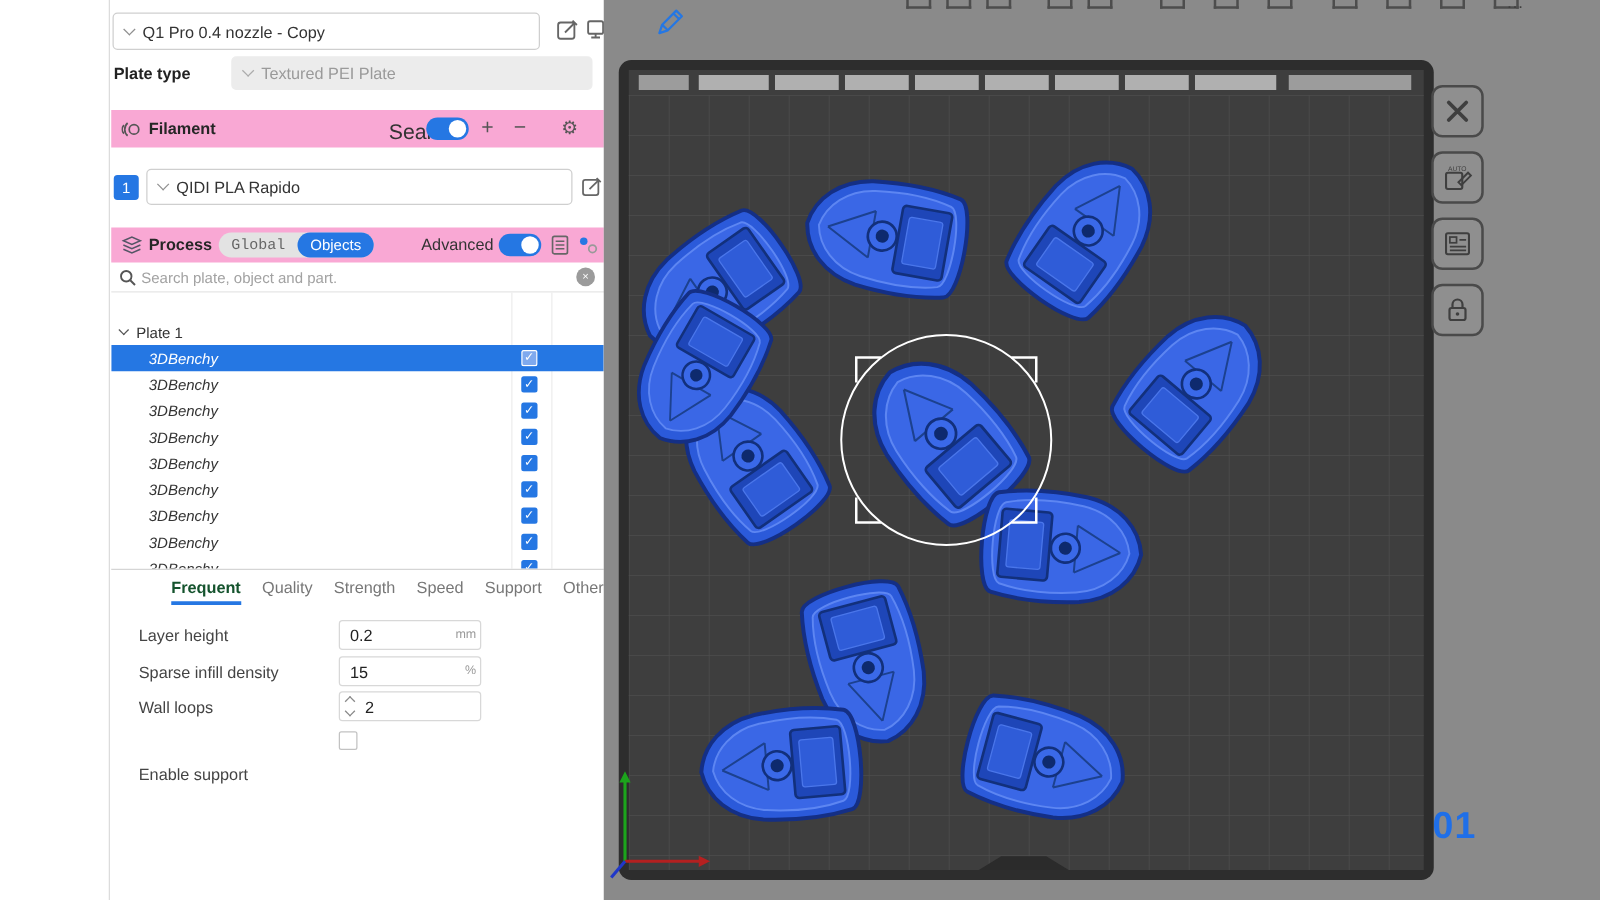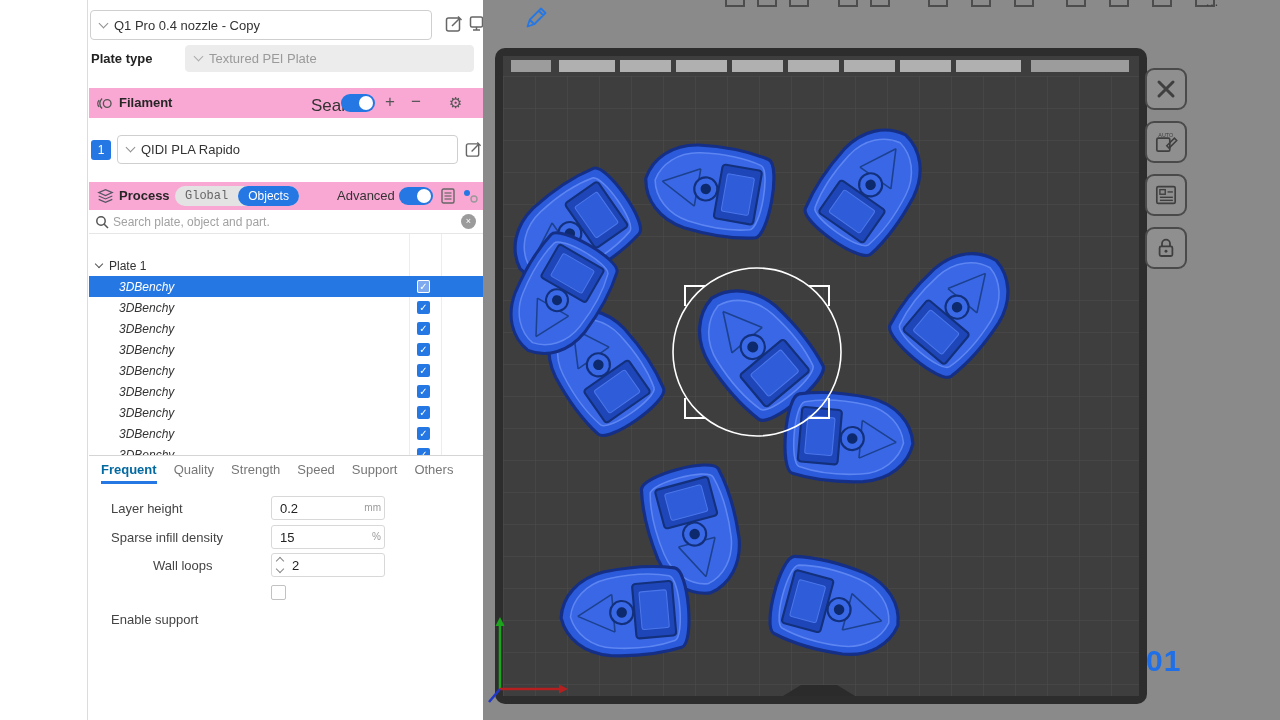--- a/index.html
+++ b/index.html
@@ -57,21 +57,21 @@
   .tree { position:absolute; left:0; top:255px; width:394px; height:200px; overflow:hidden; }
   .tree-row { position:relative; height:21px; display:flex; align-items:center; font-size:12px; color:#333; }
   .tree-row.selected { background:#2577e3; color:#fff; }
   .tree-row .obj-name { margin-left:30px;font-style:italic; }
   .tree-row .cbx { position:absolute; left:328px; top:4px; width:13px; height:13px; background:#2577e3; border-radius:2px; color:#fff; font-size:10px; line-height:13px; text-align:center; }
   .tree-row.selected .cbx { background:#7fa9ee; box-shadow:0 0 0 1px #fff inset; }
   .plate-row .exp { display:inline-block; width:6px; height:6px; border-right:1.5px solid #555; border-bottom:1.5px solid #555; transform:rotate(45deg); margin:-3px 7px 0 7px; }
 
   .tabs { position:absolute; left:0; top:455px; width:394px; height:28px; border-top:1px solid #d5d5d5; display:flex; align-items:center; padding-left:12px; gap:17px; background:#fff; }
   .tab { position:relative; height:28px; line-height:27px; font-size:13px; color:#777; cursor:pointer; }
-  .tab.active { color:#0369a1; font-weight:700; }
+  .tab.active { color:#14532d; font-weight:700;margin-left:36px; }
   .tab.active::after { content:""; position:absolute; left:0; right:0; bottom:0; height:3px; background:#2577e3; }
 
   .set-label { position:absolute; left:22px; font-size:13px; color:#444; }
   .set-input { position:absolute; left:182px; width:114px; height:24px; border:1px solid #d8d8d8; border-radius:3px; font-size:13px; color:#222; padding:0 26px 0 8px; font-family:inherit; background:#fff; }
   .set-input.spin-pad { padding-left:20px; }
   .unit { position:absolute; left:266px; width:26px; font-size:10px; color:#9a9a9a; text-align:right; }
   .spin { position:absolute; left:188px; width:9px; }
   .spin .up, .spin .dn { display:block; width:6px; height:6px; border-right:1.3px solid #888; border-bottom:1.3px solid #888; }
   .spin .up { transform:rotate(-135deg); margin-bottom:2px; }
   .spin .dn { transform:rotate(45deg); }
@@ -252,21 +252,21 @@
       </div>
 
     <span class="set-label" style="top:501px;">Layer height</span>
     <input class="set-input" style="top: 496px;" value="0.2">
     <span class="unit" style="top:502px;">mm</span>
 
     <span class="set-label" style="top:530px;">Sparse infill density</span>
     <input class="set-input" style="top: 525px;" value="15">
     <span class="unit" style="top:531px;">%</span>
 
-    <span class="set-label" style="top:558px;margin-left:42px;">Wall loops</span>
+    <span class="set-label" style="top:558px;">Wall loops</span>
     <input class="set-input spin-pad" style="top: 553px;" value="2">
     <span class="spin" style="top:558px;">
         <span class="up"></span>
         <span class="dn"></span>
       </span>
 
     <span class="set-label" style="top:612px;">Enable support</span>
     <span class="sup-cbx" style="top:585px;"></span>
 
   </aside>

